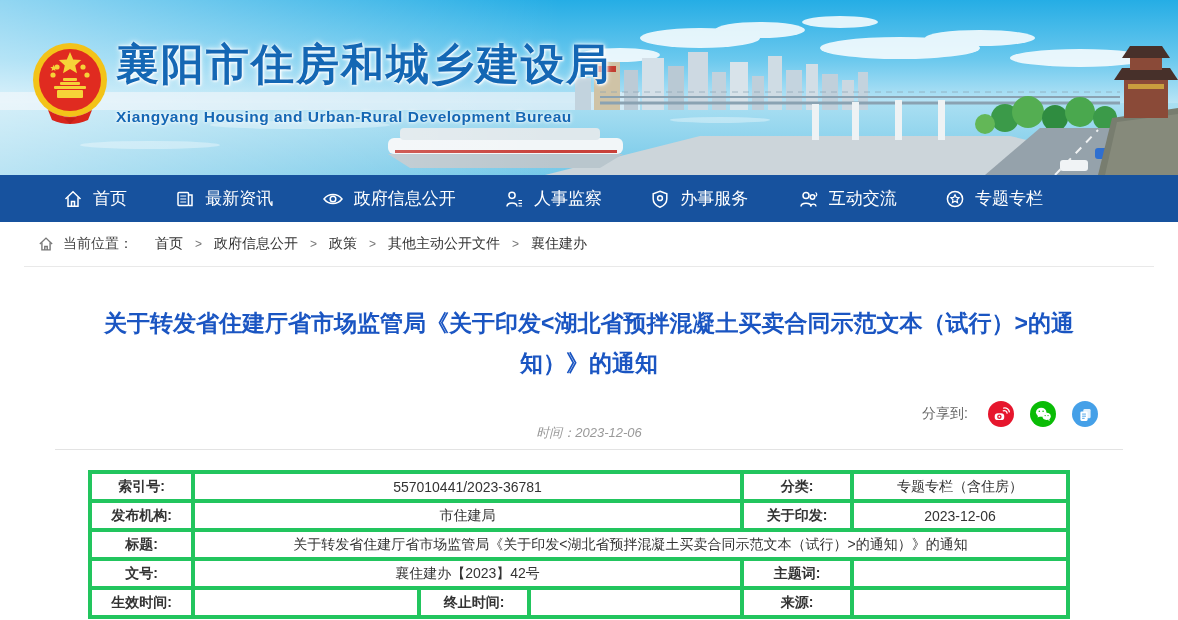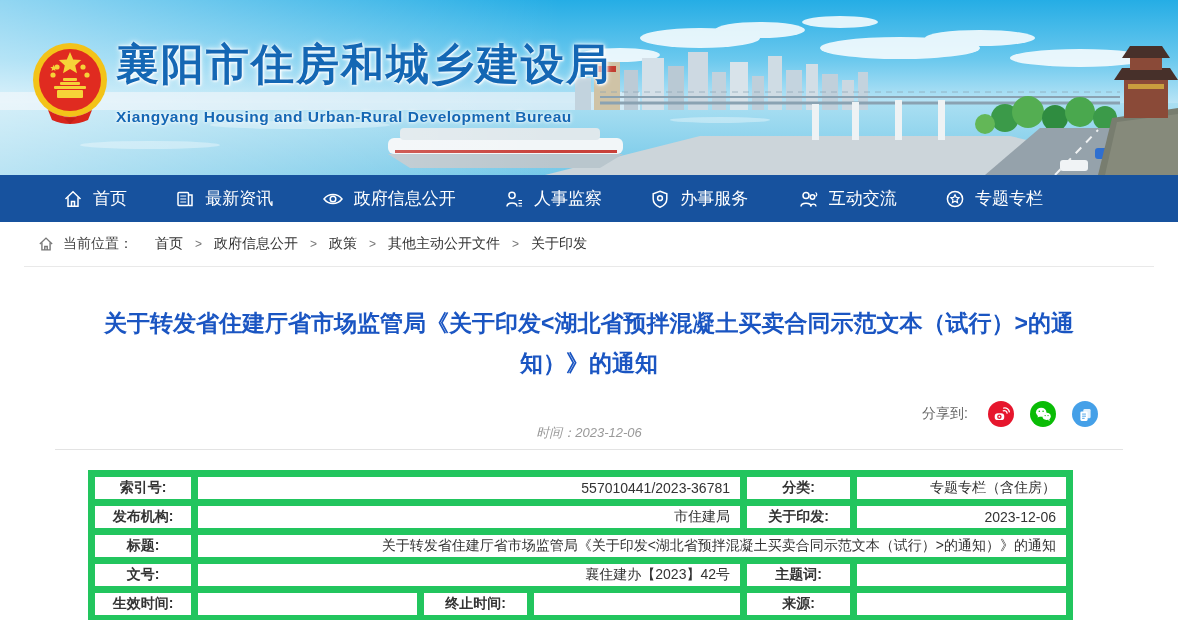--- a/index.html
+++ b/index.html
@@ -46,23 +46,23 @@
   .share-label { font-size:14px; color:#666; margin-right:4px; }
   .share-ic { width:26px; height:26px; border-radius:50%; display:flex; align-items:center; justify-content:center; cursor:pointer; }
   .share-weibo { background:#e6162d; }
   .share-wechat { background:#0abc06; }
   .share-copy { background:#45a0e8; }
 
   .mid-rule { border:none; border-top:1px solid #e3e3e3; margin:10px 55px 0; }
 
   
   table.info { border-collapse:collapse; table-layout:fixed; width:978px; margin:20px 0 0 88px; }
-  table.info td { border:7px solid #22c55e; height:29px; font-size:14px; color:#333; padding:0 10px; overflow:hidden; white-space:nowrap; }
+  table.info td { border:4px solid #22c55e; height:29px; font-size:14px; color:#333; padding:0 10px; overflow:hidden; white-space:nowrap; }
   td.lbl { font-weight:bold; text-align:center; padding:0 2px; }
-  td.val { text-align:right; padding-left:13px; }
+  td.val { text-align:center; padding-left:13px; }
 </style>
 </head>
 <body>
 
 <div class="banner">
   <svg class="scene" width="1178" height="175" viewBox="0 0 1178 175" preserveAspectRatio="none" aria-hidden="true">
     <defs>
       <linearGradient id="sky" x1="0" y1="0" x2="0" y2="1">
         <stop offset="0" stop-color="#25ade5"></stop>
           <stop offset="0.55" stop-color="#6cc9ee"></stop>
@@ -262,21 +262,21 @@
   </span>
   <span class="crumb-label">当前位置：</span>
   <span class="crumb-link">首页</span>
   <span class="crumb-sep">&gt;</span>
   <span class="crumb-link">政府信息公开</span>
   <span class="crumb-sep">&gt;</span>
   <span class="crumb-link">政策</span>
   <span class="crumb-sep">&gt;</span>
   <span class="crumb-link">其他主动公开文件</span>
   <span class="crumb-sep">&gt;</span>
-  <span class="crumb-link">关于印发</span>
+  <span class="crumb-link">襄住建办</span>
 </div>
 <hr class="crumb-rule">
 
 <h1 class="art-title">关于转发省住建厅省市场监管局《关于印发&lt;湖北省预拌混凝土买卖合同示范文本（试行）&gt;的通知）》的通知</h1>
 
 <div class="meta-row">
   <div class="meta-time">
     <span>时间：</span><span>2023-12-06</span>
   </div>
   <div class="share-box">

